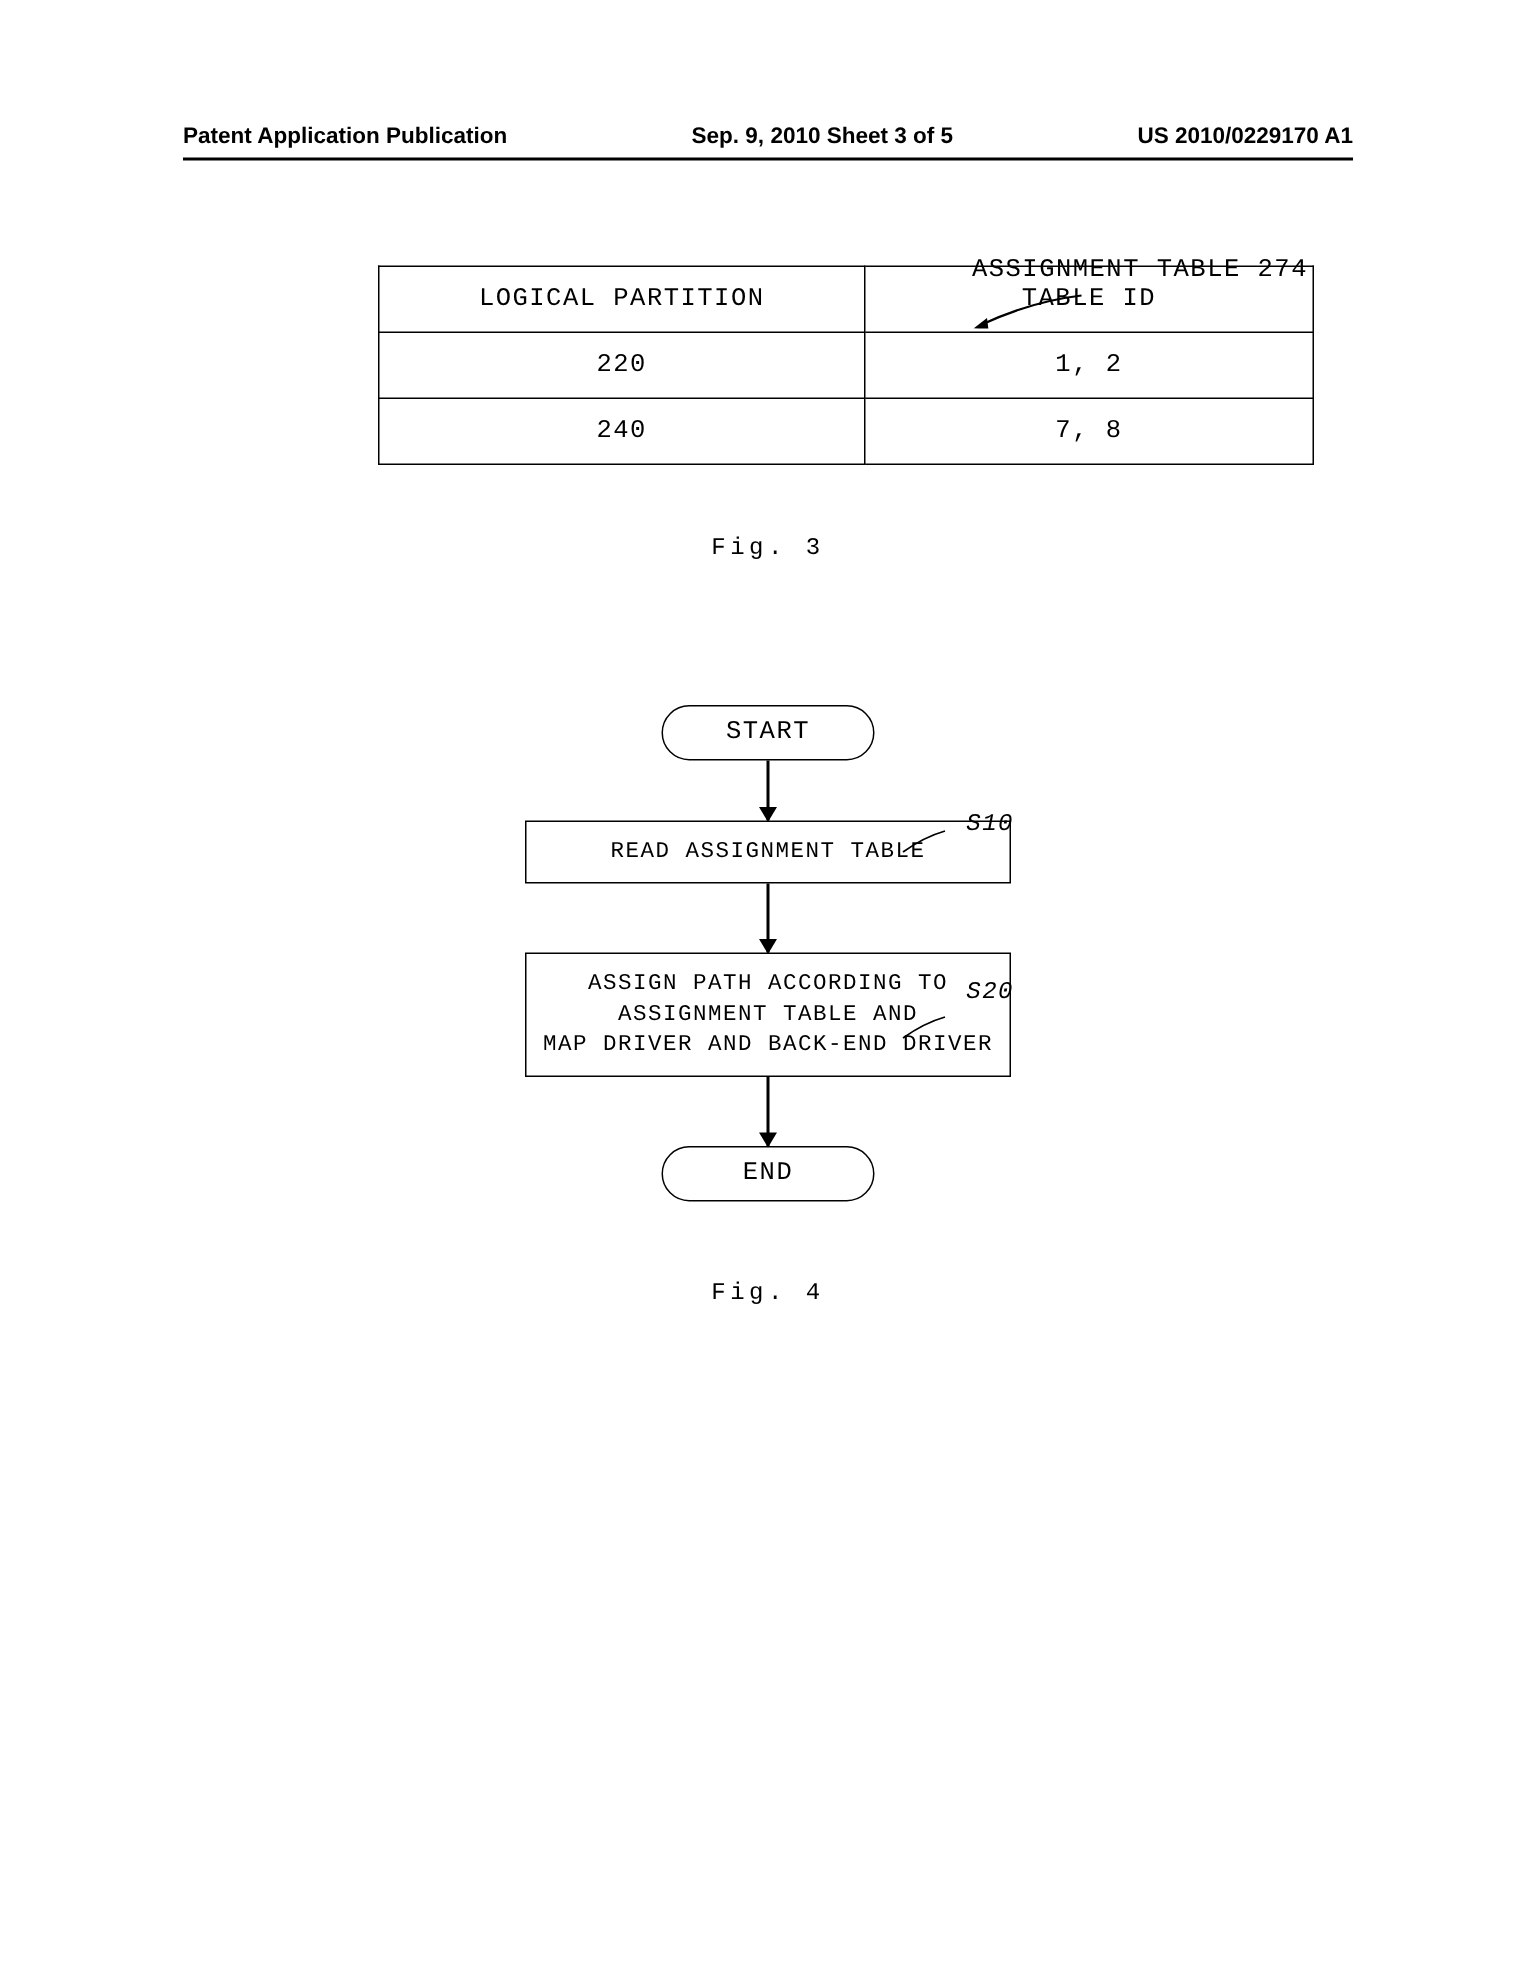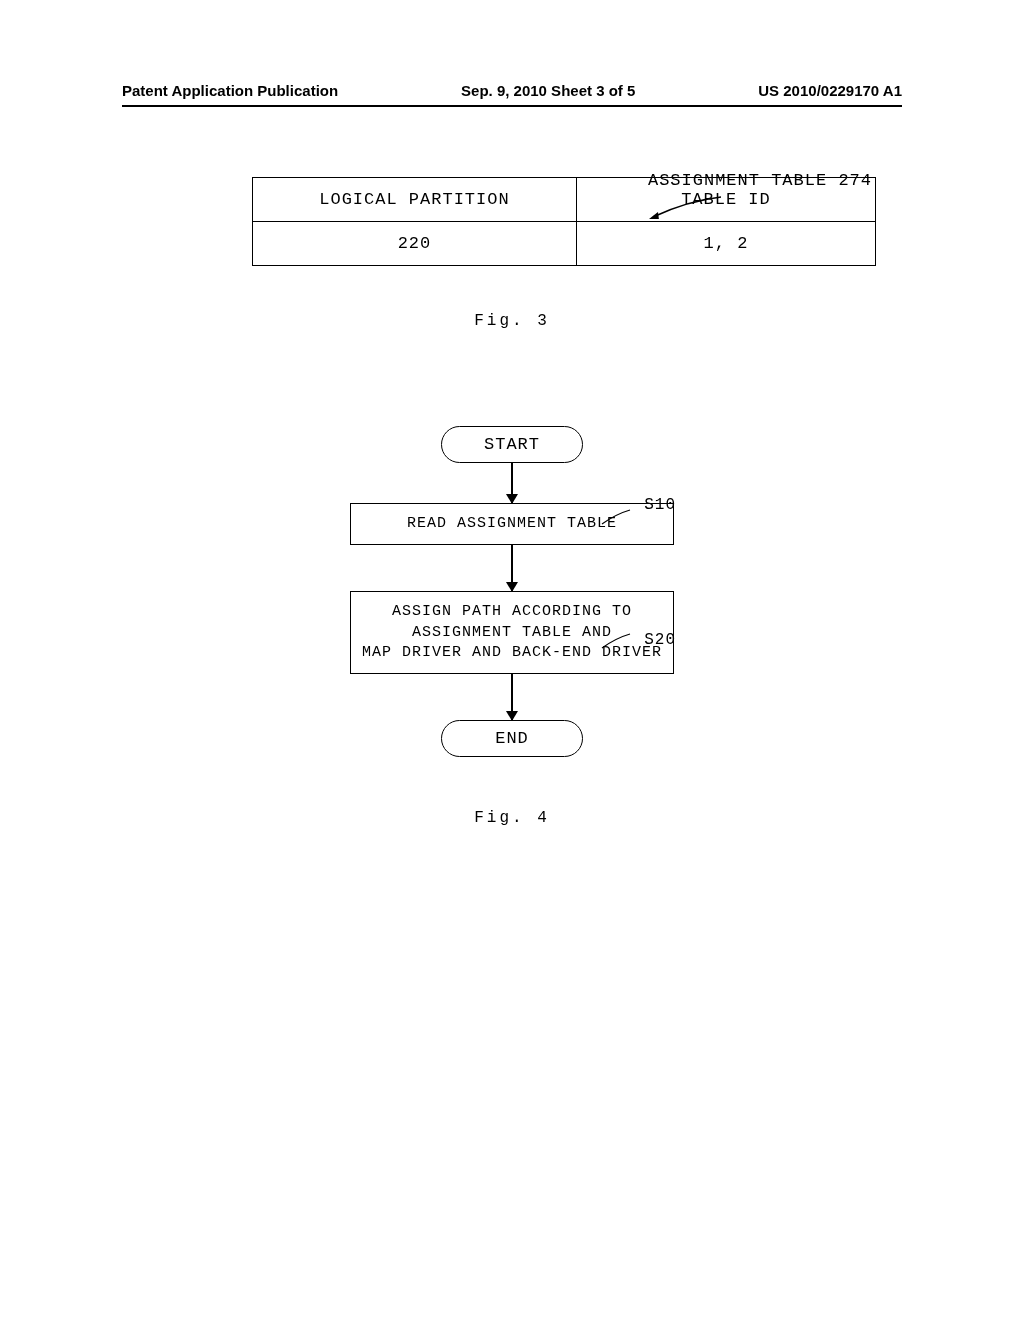--- a/index.html
+++ b/index.html
@@ -110,23 +110,24 @@
     left: 50%;
     transform: translateX(-50%);
     width: 0; height: 0;
     border-left: 6px solid transparent;
     border-right: 6px solid transparent;
     border-top: 10px solid #000;
   }
   .step-label {
     position: absolute;
     font-size: 16px;
+    font-style: italic;
   }
   .step-s10 { top: 70px; right: 6px; }
-  .step-s20 { top: 205px; right: 6px; }
+  .step-s20 { top: 182px; right: 6px; }
   .step-link { position: absolute; }
 </style>
 </head>
 <body>
 
 <div class="header">
   <span class="left">Patent Application Publication</span>
   <span class="mid">Sep. 9, 2010  Sheet 3 of 5</span>
   <span class="right">US 2010/0229170 A1</span>
 </div>
@@ -143,20 +144,24 @@
     <thead>
       <tr>
         <th>LOGICAL PARTITION</th>
         <th>TABLE ID</th>
       </tr>
     </thead>
     <tbody>
       <tr>
         <td>220</td>
         <td>1, 2</td>
+      </tr>
+      <tr>
+        <td>240</td>
+        <td>7, 8</td>
       </tr>
     </tbody>
   </table>
 
   <div class="fig-caption">Fig. 3</div>
 </div>
 
 <div class="fig4-wrap">
 
   <div class="terminator">START</div>

